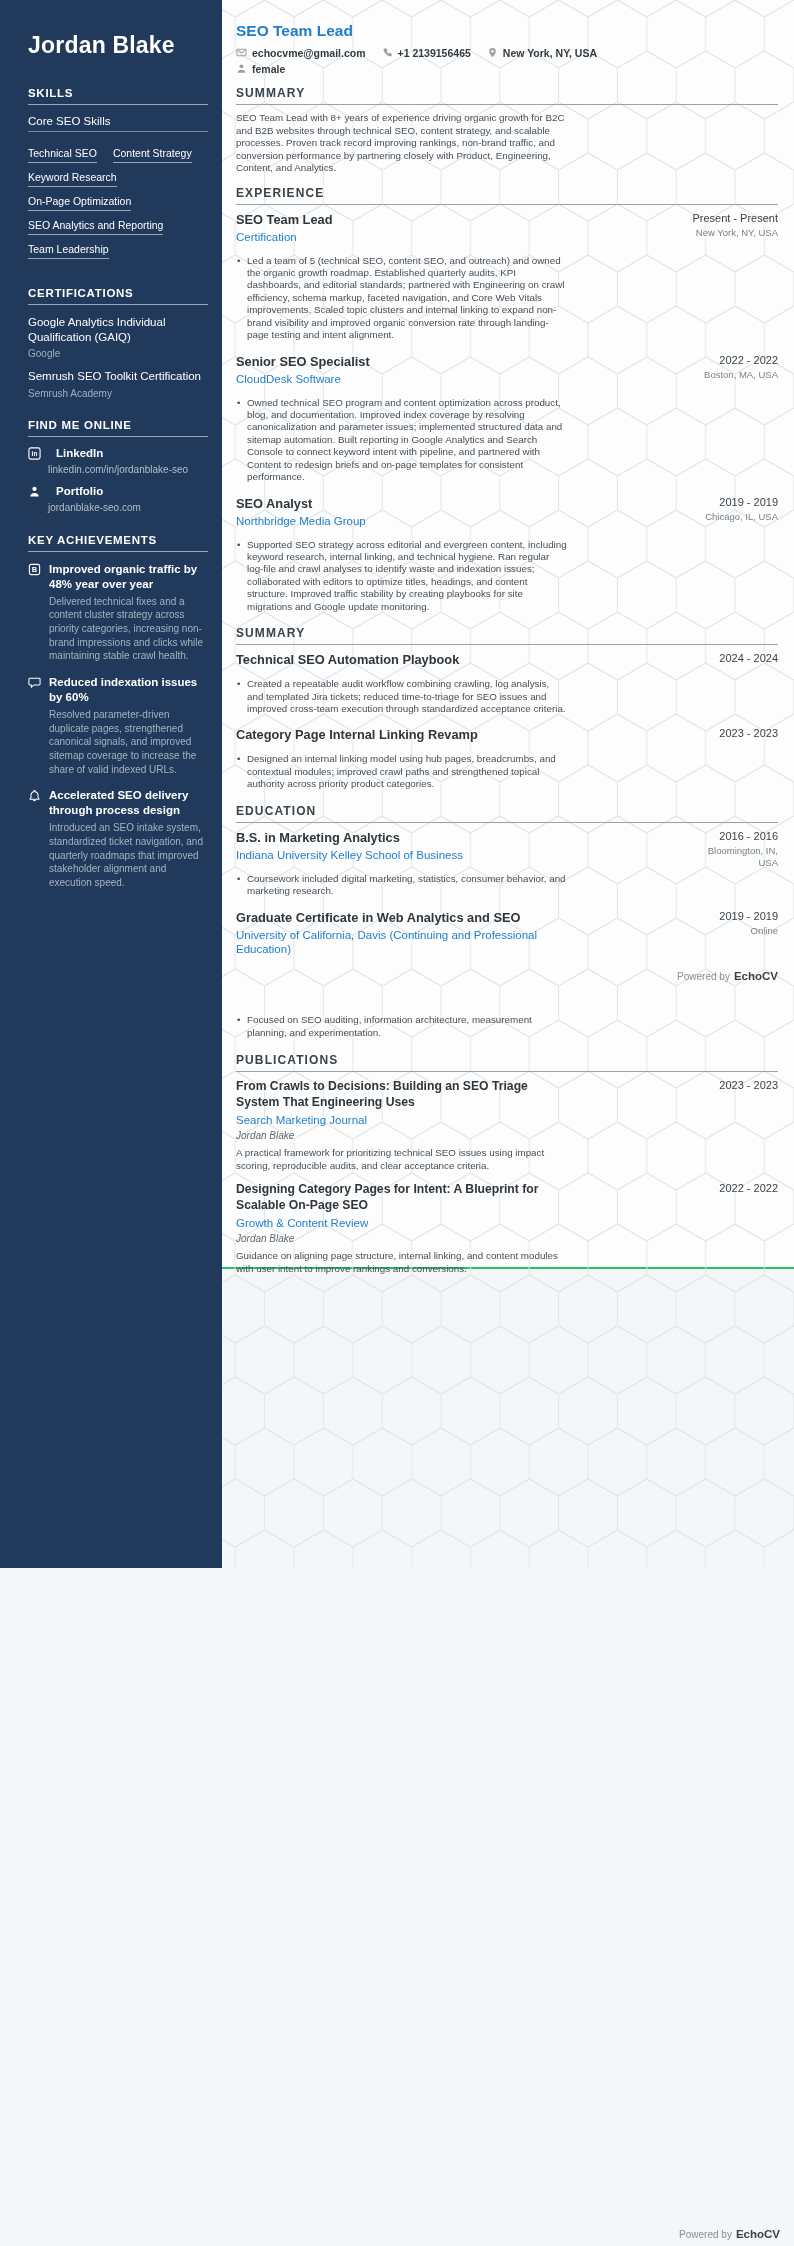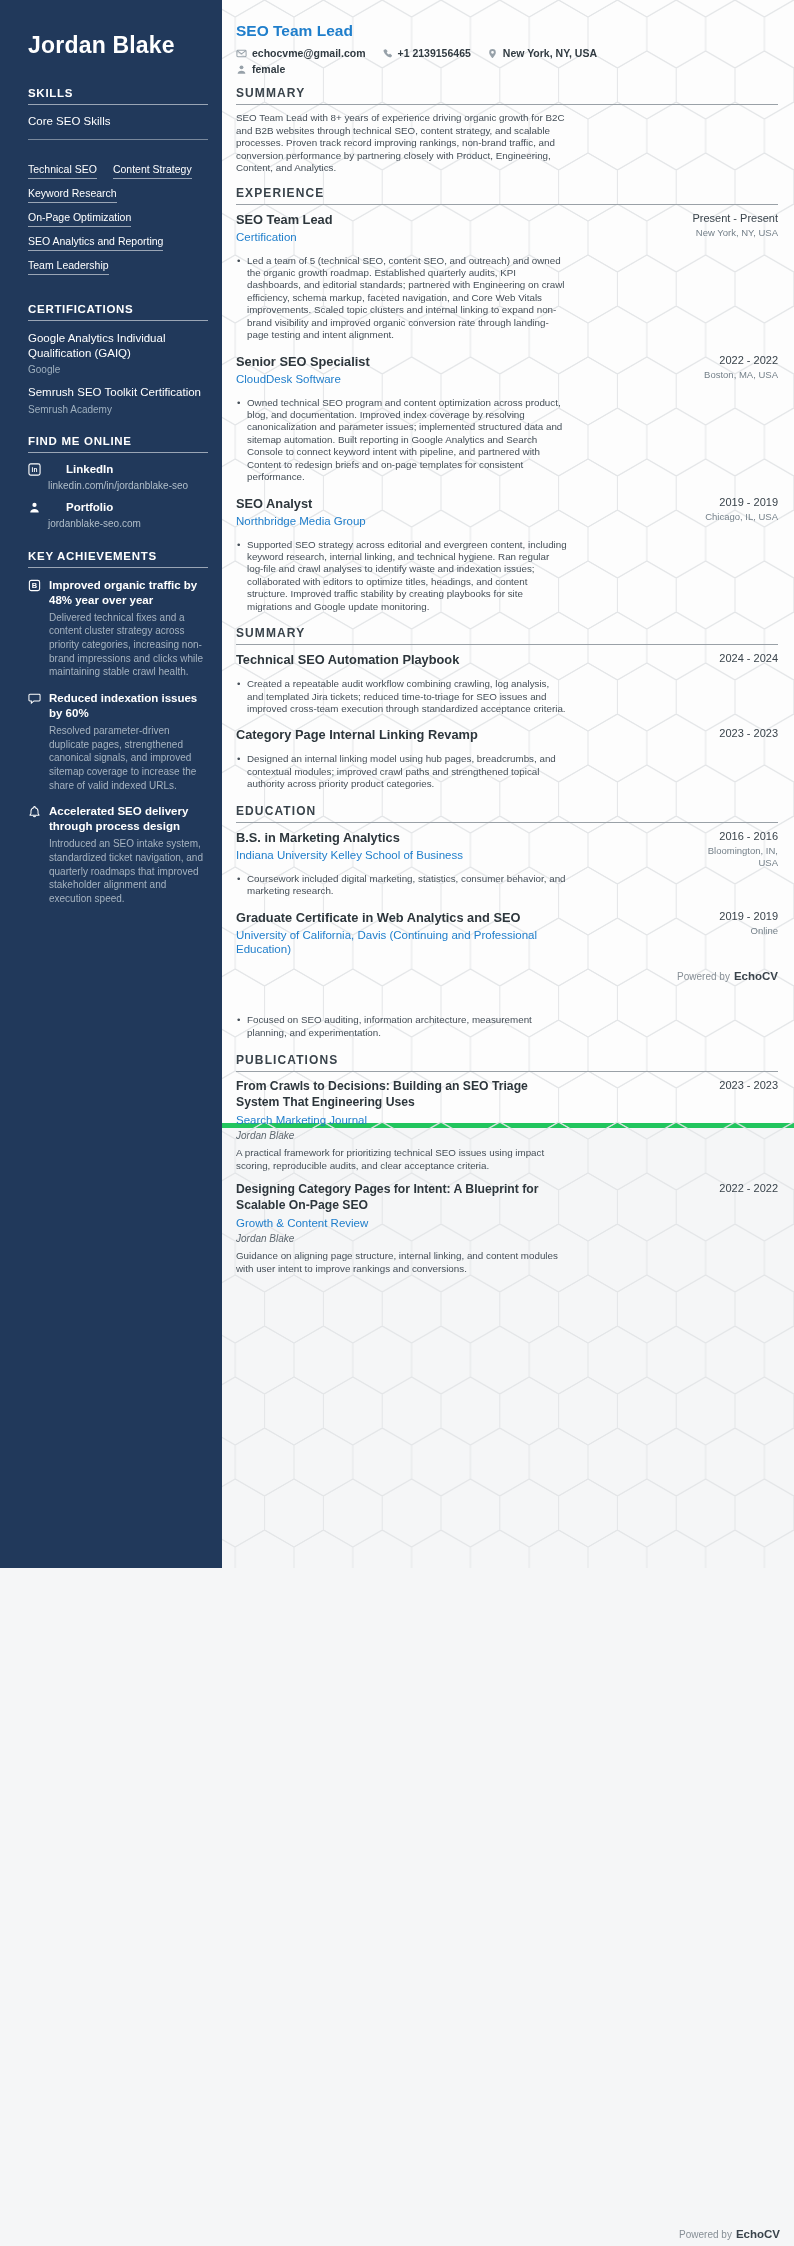--- a/index.html
+++ b/index.html
@@ -1,46 +1,46 @@
 <!DOCTYPE html>
 <html><head>
 <meta charset="utf-8">
 <style>
   *{margin:0;padding:0;box-sizing:border-box}
   body{font-family:"Liberation Sans",sans-serif;background:#e9eaec}
   .canvas{position:relative;width:794px;height:2246px;background:#f5f6f7;overflow:hidden}
-  .doc{position:relative;width:794px;height:1128px;background:#fdfdfd;border-bottom:5px solid #22c55e}
+  .doc{position:relative;width:794px;height:1269px;background:#fdfdfd;border-bottom:2px solid #22c55e}
   .hex-bg{position:absolute;left:0;top:0;z-index:0}
   .sidebar{position:absolute;left:0;top:0;width:222px;height:1568px;z-index:2;background:#21395b;color:#fff;padding:32px 14px 0 28px}
   .main{position:relative;z-index:1;margin-left:222px;padding:22px 16px 0 14px}
 
   
   .sb-name{font-size:23px;font-weight:700;letter-spacing:.2px;margin-bottom:28px}
   .sb-sec{margin-bottom:20px}
   .sb-h{font-size:11.5px;font-weight:700;letter-spacing:.7px;padding-bottom:5px;margin-bottom:10px;border-bottom:1px solid rgba(255,255,255,.55)}
-  .skill-group{font-size:11.5px;padding-bottom:12px;margin-bottom:23px;border-bottom:1px solid rgba(255,255,255,.4)}
+  .skill-group{font-size:11.5px;padding-bottom:4px;margin-bottom:15px;border-bottom:1px solid rgba(255,255,255,.4)}
   .tags{display:flex;flex-wrap:wrap;column-gap:16px}
   .tag{font-size:10.5px;padding-bottom:3px;margin-bottom:8px;border-bottom:1px solid rgba(255,255,255,.55);white-space:nowrap}
   .cert{margin-bottom:10px}
   .cert-t{font-size:11.5px;line-height:1.32;margin-bottom:3px}
   .cert-i{font-size:10px;color:#9fb0bf}
   .net{margin-bottom:9px}
-  .net-row{display:flex;align-items:flex-start;gap:25px;margin-bottom:3px}
+  .net-row{display:flex;align-items:flex-start;gap:15px;margin-bottom:3px}
   .net-label{font-size:11.5px;font-weight:700}
   .net-url{font-size:10px;color:#b2bfca;margin-left:20px;word-break:break-all;line-height:1.3}
   .ach{display:flex;gap:7px;margin-bottom:12px}
   .ach-ic{flex:0 0 14px;padding-top:1px}
   .ach-t{font-size:11.5px;font-weight:700;line-height:1.32;margin-bottom:3px}
   .ach-d{font-size:10px;line-height:1.36;color:#a6b3c0}
 
   
   .m-title{font-size:15.5px;font-weight:700;color:#1f7ecb;margin-bottom:7px}
   .contact{margin-bottom:11px}
   .c-row{display:flex;column-gap:16px;row-gap:3px;flex-wrap:wrap;margin-bottom:4px}
-  .c-item{display:flex;align-items:flex-end;gap:5px;font-size:10.5px;font-weight:700;color:#313b42}
+  .c-item{display:flex;align-items:flex-start;gap:5px;font-size:10.5px;font-weight:700;color:#313b42}
   .m-sec{margin-bottom:11px}
   .m-h{font-size:12px;font-weight:700;letter-spacing:1.1px;color:#39434b;padding-bottom:4px;margin-bottom:7px;border-bottom:1px solid #9aa1a7}
   .p-body{font-size:9.8px;line-height:1.28;color:#454f58;max-width:332px}
   .entry{display:flex;align-items:flex-start;margin-bottom:10px}
   .e-left{flex:0 0 332px;width:332px}
   .e-right{flex:1;text-align:right}
   .e-title{font-size:12.8px;font-weight:700;color:#2d363c;line-height:1.25;margin-bottom:2px}
   .e-co{font-size:11.5px;color:#1f7ecb;margin-bottom:2px;line-height:1.3}
   .e-dates{font-size:11px;color:#39434b;white-space:nowrap}
   .e-loc{font-size:9.5px;color:#75818a;max-width:84px;margin-left:auto;margin-top:3px;line-height:1.3;text-align:right}

